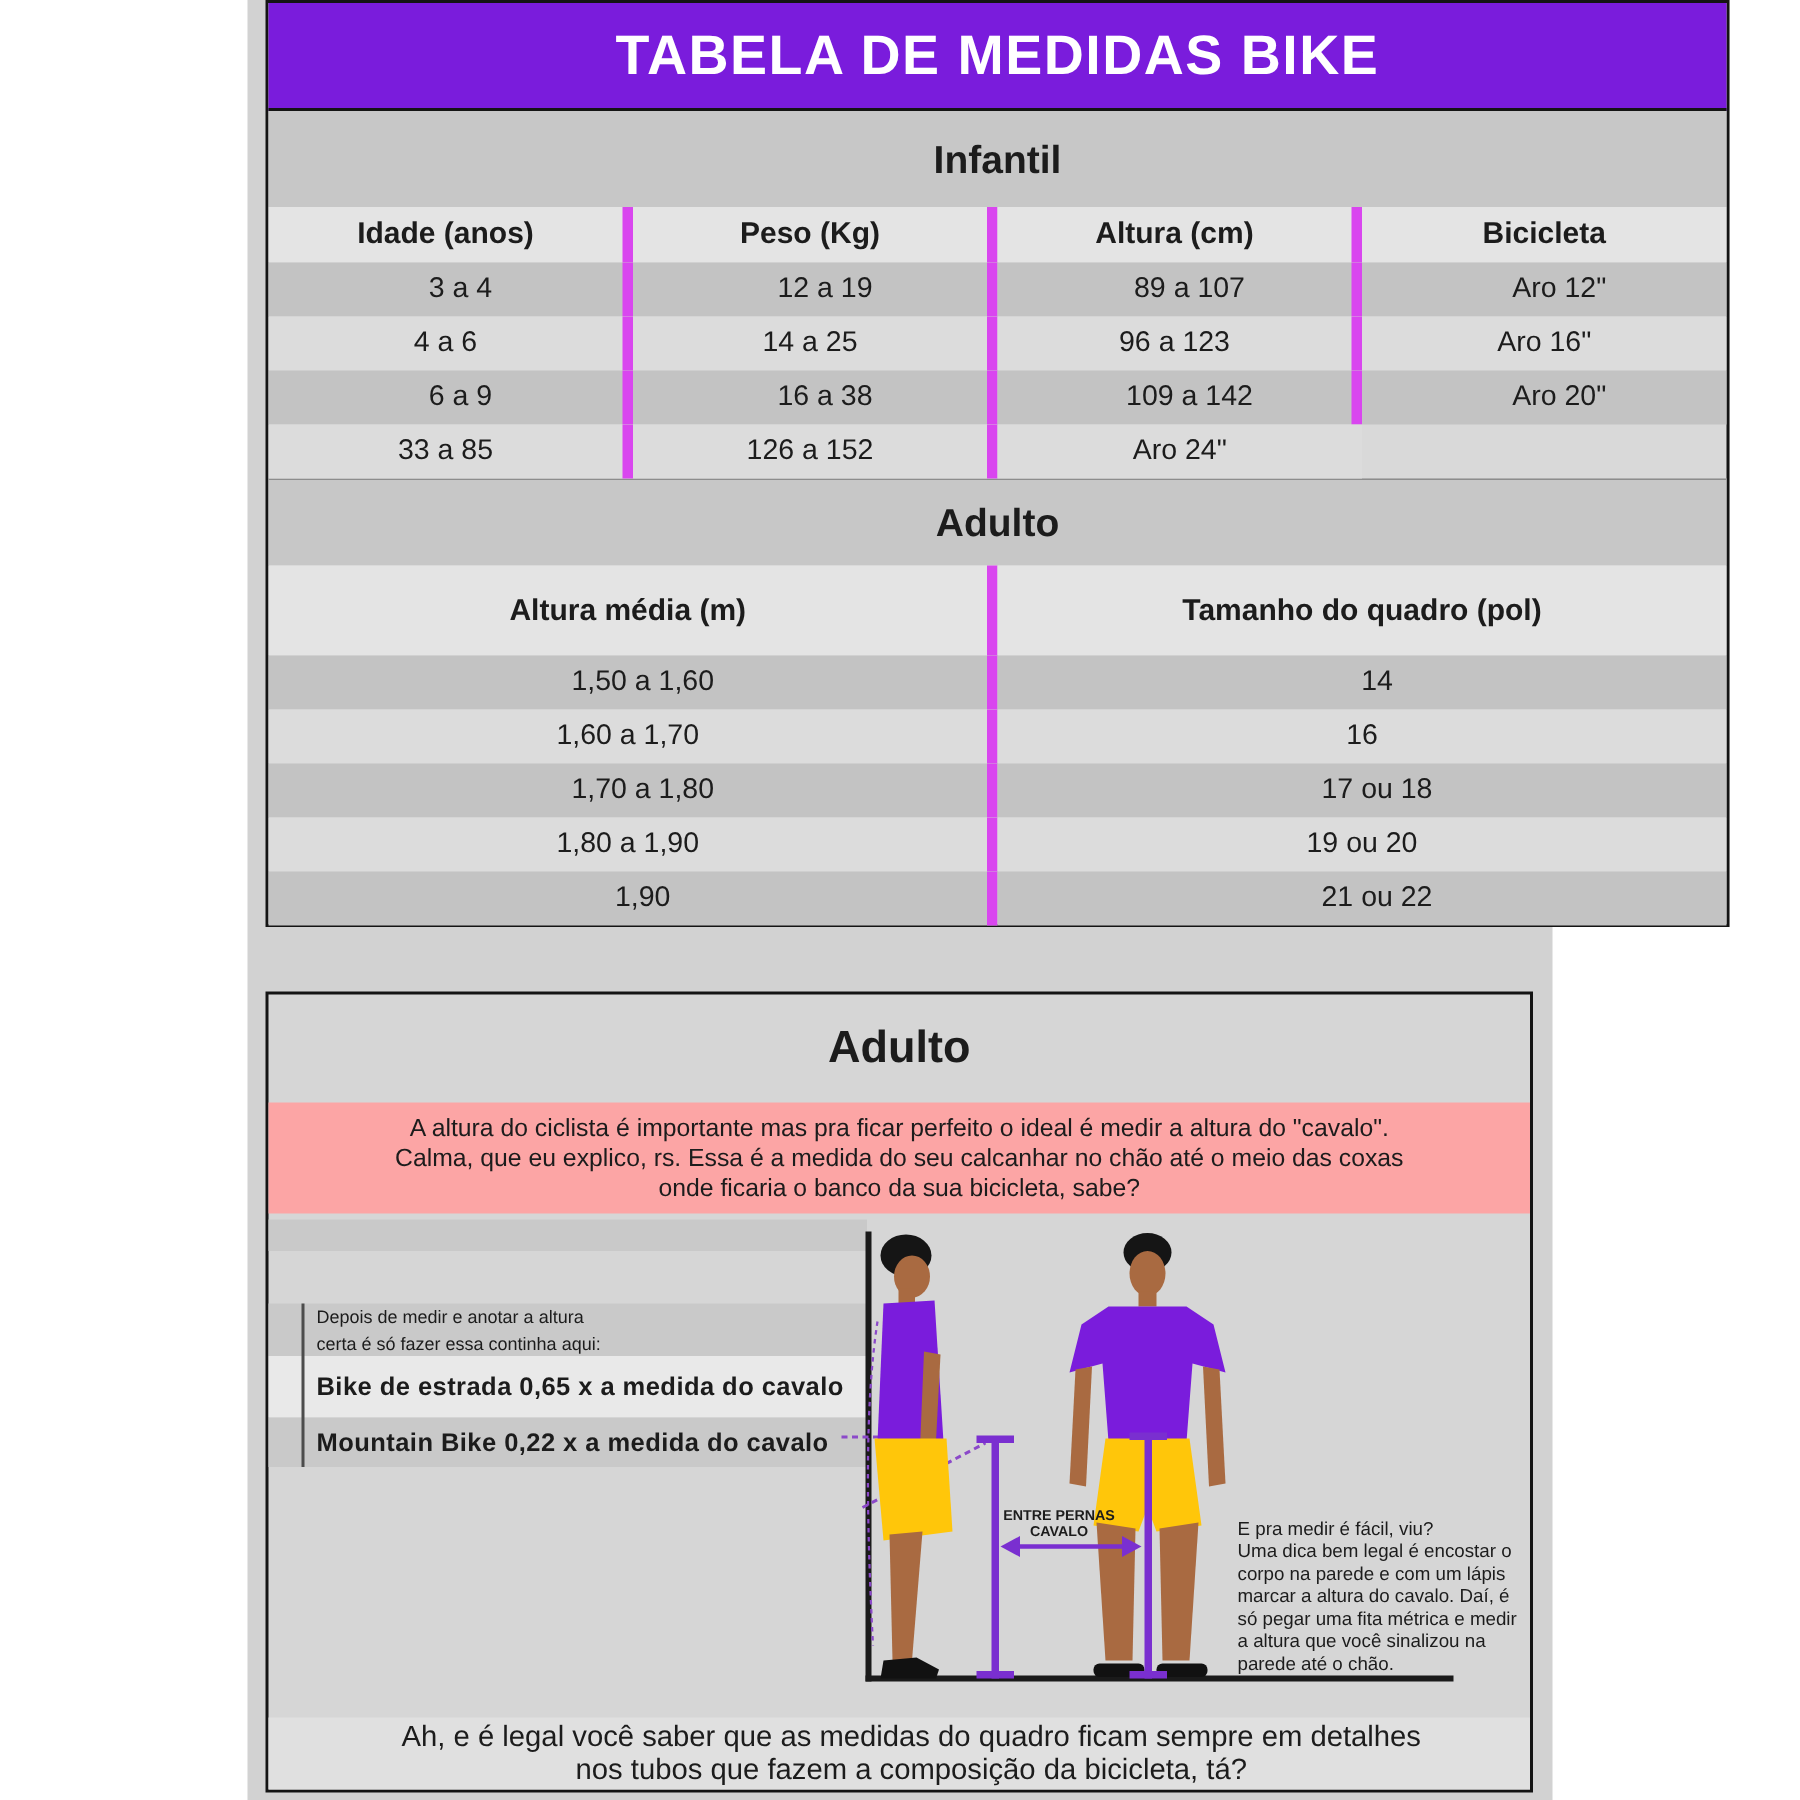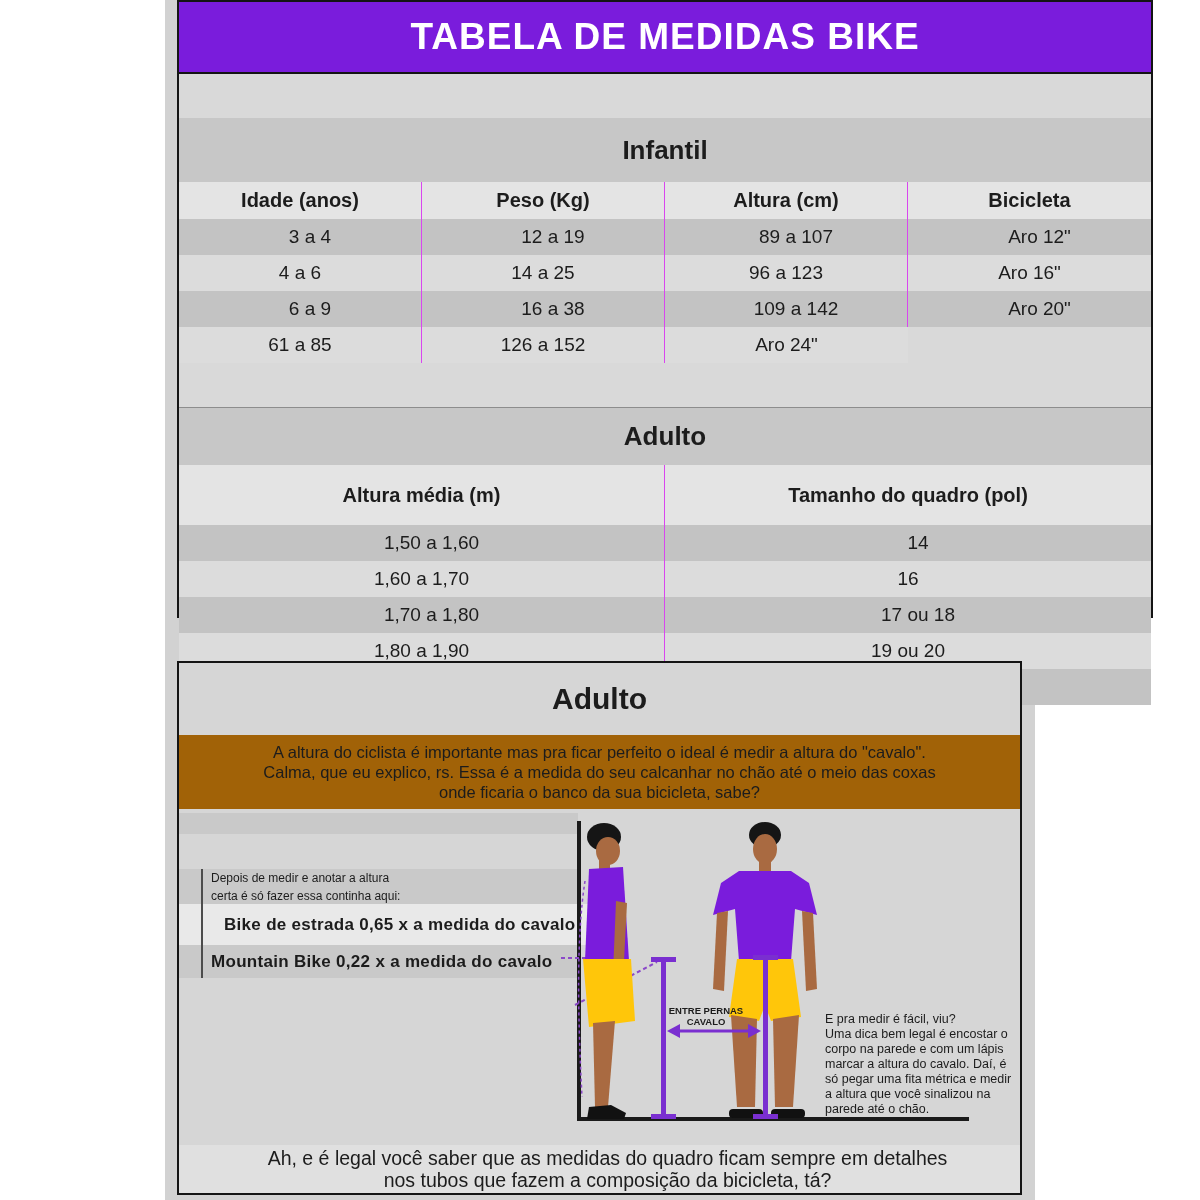--- a/index.html
+++ b/index.html
@@ -3,43 +3,43 @@
 <meta charset="utf-8">
 <style>
   html,body{margin:0;padding:0;}
   body{width:1200px;height:1200px;background:#ffffff;font-family:"Liberation Sans","DejaVu Sans",sans-serif;color:#1c1c1c;position:relative;overflow:hidden;}
   .pre{white-space:pre-line;}
   #card{position:absolute;left:165px;top:0;width:870px;height:1200px;background:#d2d2d2;}
   
   #panel1{position:absolute;left:177px;top:0;width:976px;height:618px;border:2px solid #141414;box-sizing:border-box;background:#d9d9d9;}
   #purple-header{height:70px;background:#7a1cdc;border-bottom:2px solid #141414;display:flex;align-items:center;justify-content:center;}
   #purple-header .t{color:#ffffff;font-size:37px;font-weight:900;letter-spacing:1px;}
-  .band{background:#c7c7c7;display:flex;align-items:center;justify-content:center;font-size:26px;font-weight:800;border-top:1px solid #8d8d8d;margin-top:44px;}
+  .band{background:#c7c7c7;display:flex;align-items:center;justify-content:center;font-size:26px;font-weight:800;border-top:1px solid #8d8d8d;}
   #band-infantil{height:64px;border-top:none;}
   #band-adulto{height:57px;}
   .grid4{display:grid;grid-template-columns:repeat(4,1fr);}
   .grid2{display:grid;grid-template-columns:repeat(2,1fr);}
   .r{height:36px;}
   .hr4{height:37px;}
   .hr2{height:60px;}
-  .c{display:flex;align-items:center;justify-content:center;font-size:19px;border-right:1px solid #d946ef;}
+  .c{display:flex;align-items:center;justify-content:center;font-size:19px;border-right:7px solid #d946ef;}
   .c:last-child{border-right:none;}
   .hc{font-weight:800;font-size:20px;}
   .hbg{background:#e4e4e4;}
   .dk{background:#c3c3c3;padding-left:20px;}
   .lt{background:#dcdcdc;}
   
   #panel2{position:absolute;left:177px;top:661px;width:845px;height:534px;border:2px solid #141414;box-sizing:border-box;background:#d6d6d6;}
   #band-adulto2{height:72px;display:flex;align-items:center;justify-content:center;font-size:30px;font-weight:800;}
-  #intro-band{height:74px;background:#a16207;display:flex;align-items:center;justify-content:center;text-align:center;font-size:16.5px;line-height:20px;}
+  #intro-band{height:74px;background:#fca5a5;display:flex;align-items:center;justify-content:center;text-align:center;font-size:16.5px;line-height:20px;}
   #illu{position:relative;height:336px;}
   .stripe{position:absolute;left:0;}
   #stripe1{top:4px;height:21px;width:399px;background:#c9c9c9;}
   #stripe2{top:60px;height:35px;width:399px;background:#c9c9c9;display:flex;align-items:center;}
-  #stripe3{top:95px;height:41px;width:399px;background:#e9e9e9;display:flex;align-items:center;padding-left:13px;}
+  #stripe3{top:95px;height:41px;width:399px;background:#e9e9e9;display:flex;align-items:center;}
   #stripe4{top:136px;height:33px;width:399px;background:#c9c9c9;display:flex;align-items:center;}
   #accent-line{position:absolute;left:22px;top:60px;width:2px;height:109px;background:#4c4c4c;}
   #calc-intro{margin-left:32px;font-size:12px;line-height:18px;}
   .formula{margin-left:32px;font-size:17px;font-weight:800;letter-spacing:0.3px;}
   #figure-svg{position:absolute;left:0;top:0;width:841px;height:336px;}
   #measure-label{position:absolute;left:487px;top:196px;width:80px;text-align:center;font-size:9.5px;line-height:11px;font-weight:800;}
   #tip-text{position:absolute;left:646px;top:203px;width:200px;font-size:12.5px;line-height:15px;}
   #footer-band{height:48px;background:#e0e0e0;display:flex;align-items:center;justify-content:center;text-align:center;font-size:19.5px;line-height:22px;padding-left:16px;}
 </style>
 </head>
@@ -72,21 +72,21 @@
     <div class="c lt">96 a 123</div>
     <div class="c lt">Aro 16"</div>
   </div>
   <div class="grid4 r">
     <div class="c dk">6 a 9</div>
     <div class="c dk">16 a 38</div>
     <div class="c dk">109 a 142</div>
     <div class="c dk">Aro 20"</div>
   </div>
   <div class="grid4 r">
-    <div class="c lt">61 a 85</div>
+    <div class="c lt">33 a 85</div>
     <div class="c lt">126 a 152</div>
     <div class="c lt">Aro 24"</div>
   </div>
 
   <div id="band-adulto" class="band">Adulto</div>
 
   <div class="grid2 hr2">
     <div class="c hc hbg">Altura média (m)</div>
     <div class="c hc hbg">Tamanho do quadro (pol)</div>
   </div>

